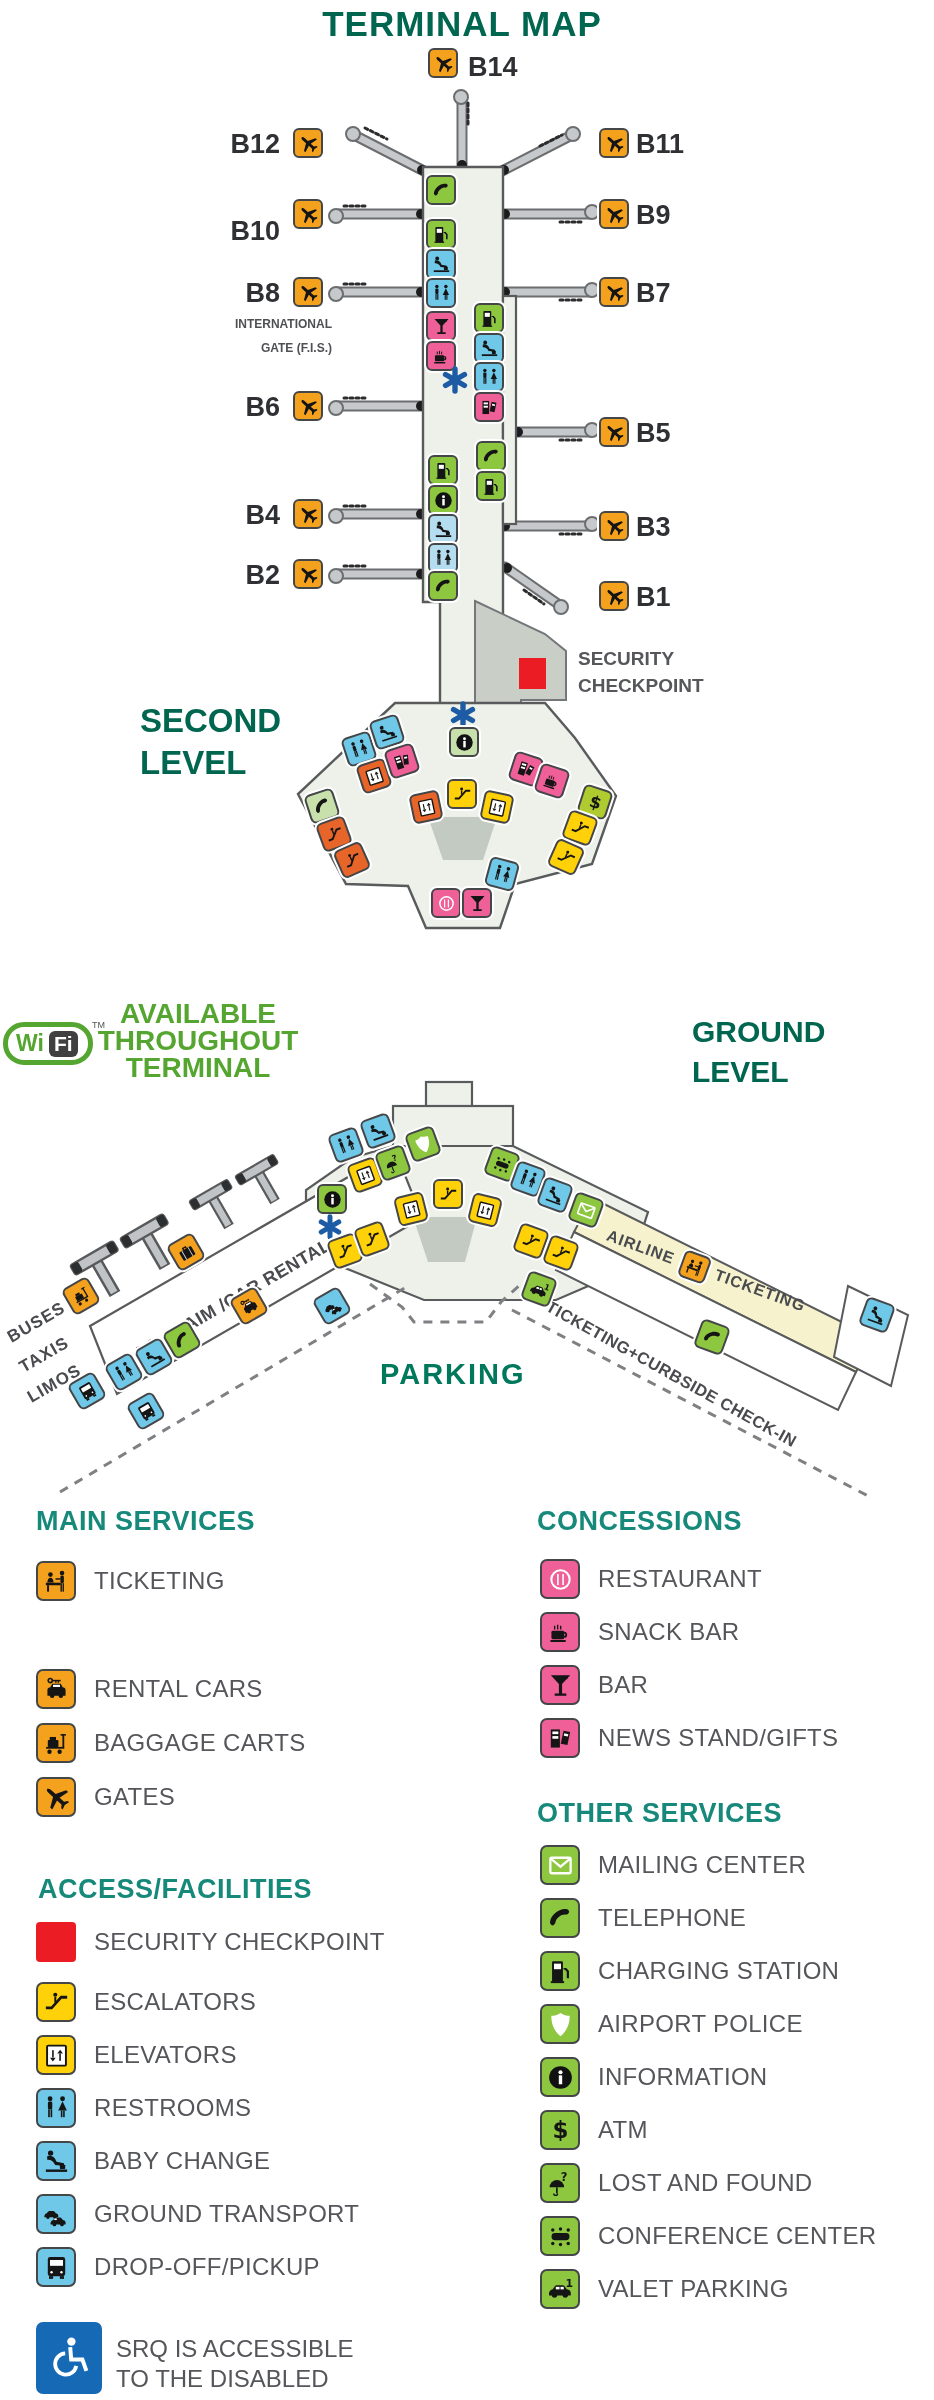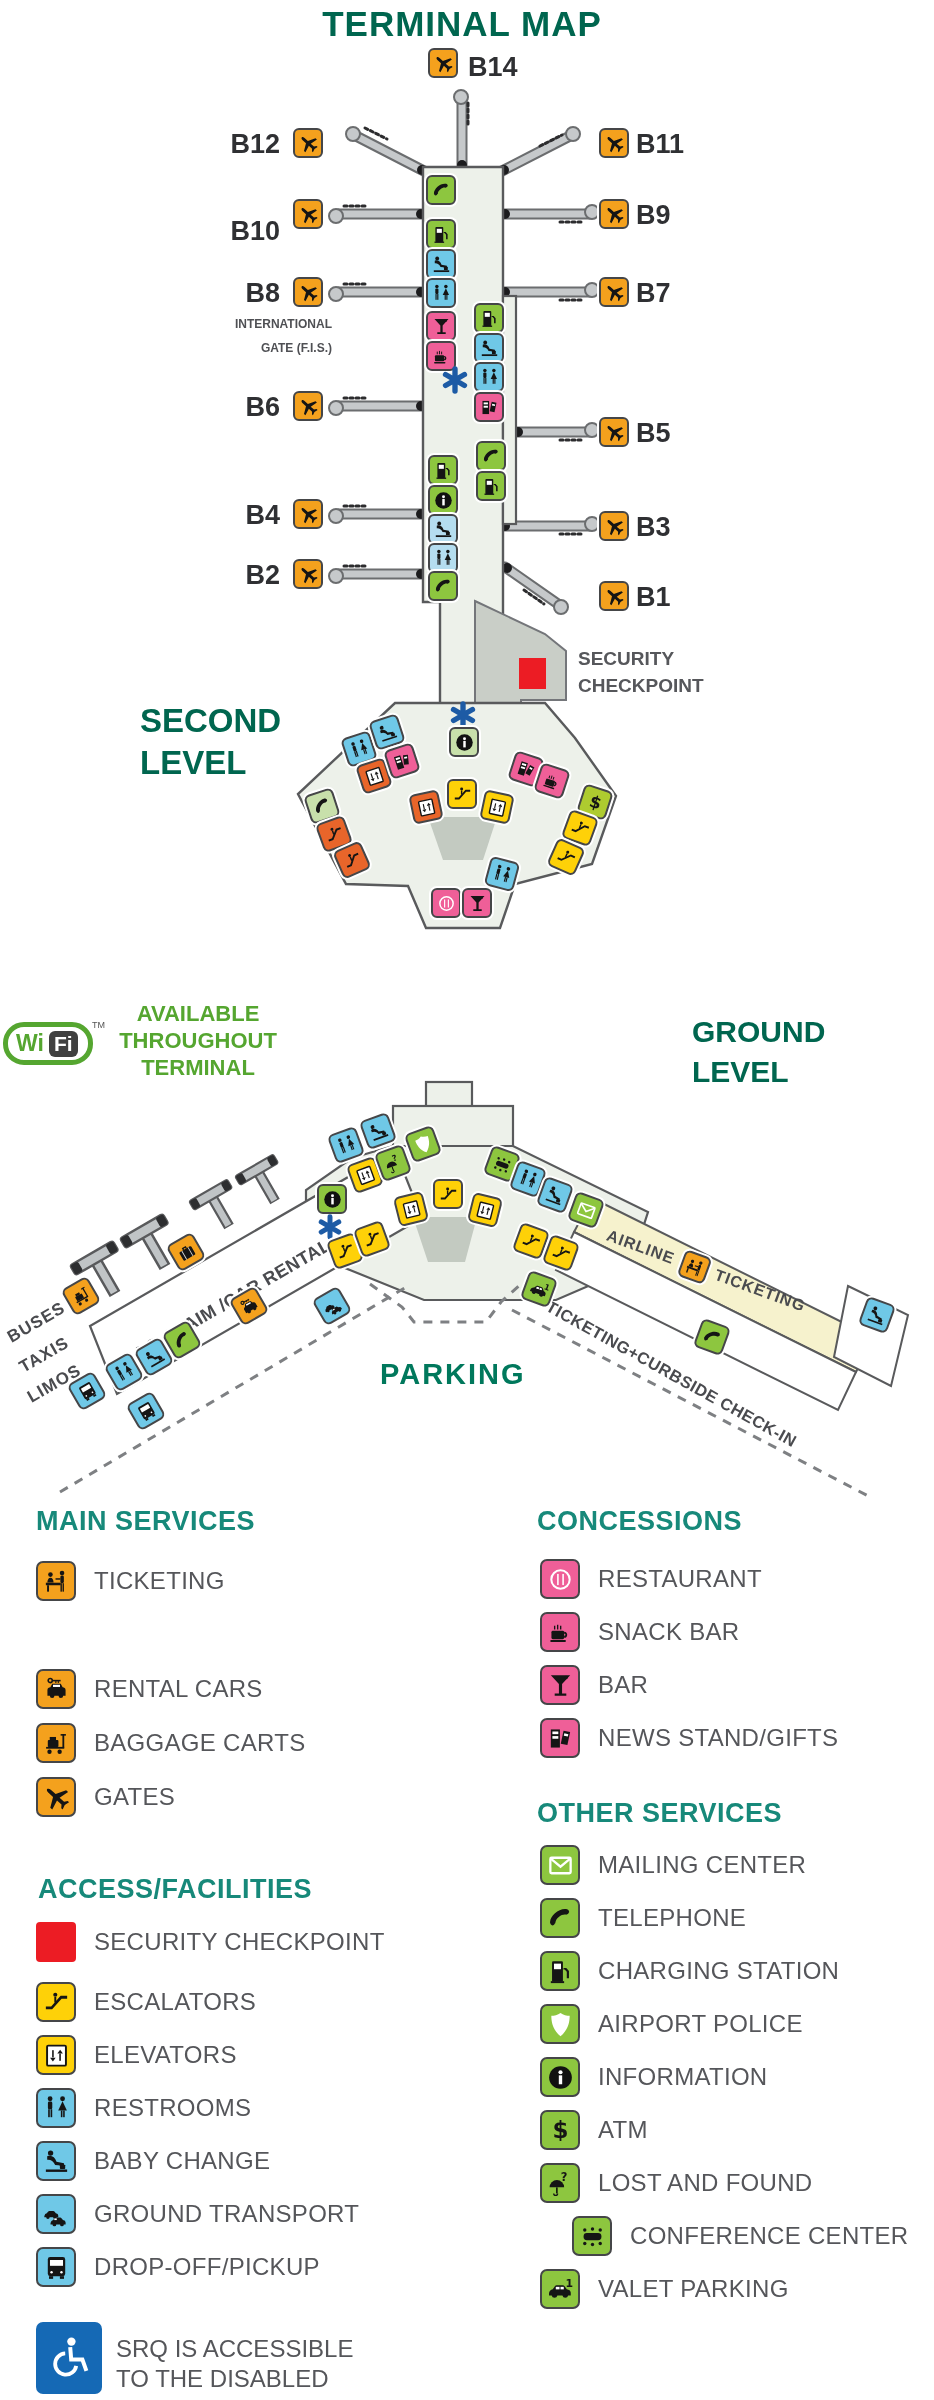--- a/index.html
+++ b/index.html
@@ -625,21 +625,21 @@
       <svg>
         <use href="#i-martini"></use>
       </svg>
     </div>
 
 <div class="wifi">
   <span class="wi">Wi</span>
   <span class="fi">Fi</span>
 </div>
 <div class="wifi-tm">TM</div>
-<div class="abs" style="left:90px;top:1000px;width:216px;text-align:center;font-size:22px;line-height:27px;font-weight:bold;color:#55a630;">
+<div class="abs" style="left:90px;top:1000px;width:216px;text-align:center;font-size:28px;line-height:27px;font-weight:bold;color:#55a630;">
   <div>AVAILABLE</div>
   <div>THROUGHOUT</div>
   <div>TERMINAL</div>
 </div>
 <div class="abs maptitle" style="left:692px;top:1012px;font-size:30px;line-height:40px;">
   <div>GROUND</div>
   <div>LEVEL</div>
 </div>
 
 <svg class="abs" style="left:0;top:1050px" width="934" height="510">
@@ -1021,21 +1021,21 @@
   <span class="leg-label">ATM</span>
     </div>
 <div class="leg-item" style="left:540px;top:2163px;">
   <span class="sq big c-gr">
         <svg>
           <use href="#i-lost"></use>
         </svg>
       </span>
   <span class="leg-label">LOST AND FOUND</span>
     </div>
-<div class="leg-item" style="left:540px;top:2216px;margin-left:32px;">
+<div class="leg-item" style="left:540px;top:2216px;">
   <span class="sq big c-gr">
         <svg>
           <use href="#i-conf"></use>
         </svg>
       </span>
   <span class="leg-label">CONFERENCE CENTER</span>
     </div>
 <div class="leg-item" style="left:540px;top:2269px;">
   <span class="sq big c-gr">
         <svg>

